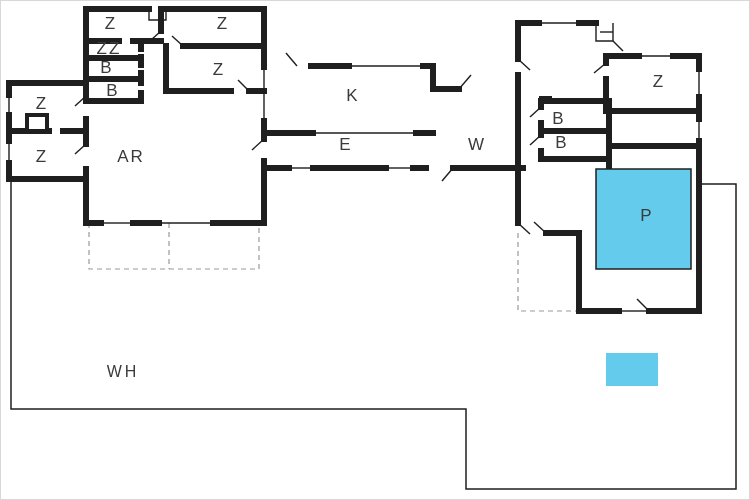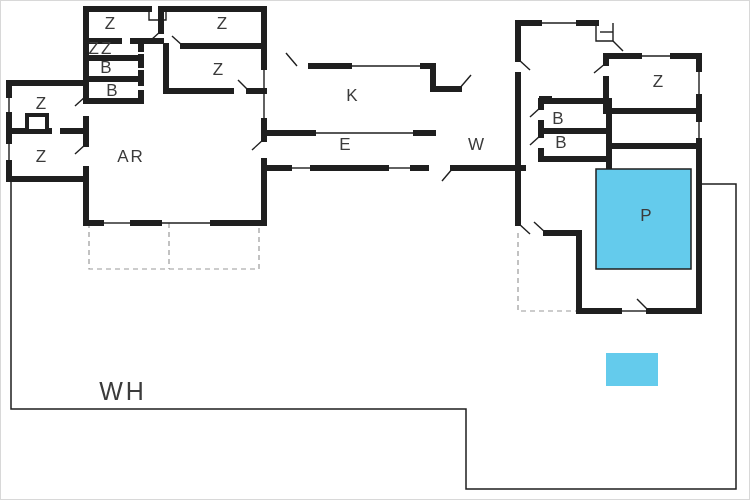--- a/index.html
+++ b/index.html
@@ -15,21 +15,21 @@
   #plan-svg{position:absolute;left:0;top:0;}
   .room-label{
     position:absolute;
     transform:translate(-50%,-50%);
     font-size:17px;
     letter-spacing:2px;
     color:#3b3b3b;
     white-space:nowrap;
     user-select:none;
   }
-  .room-label.lg{font-size:25px;letter-spacing:3px;margin-top:19px;}
+  .room-label.lg{font-size:16px;letter-spacing:3px;}
 </style>
 </head>
 <body>
 
 <div id="canvas">
 
   <svg id="plan-svg" width="750" height="500" viewBox="0 0 750 500">
 
     <g fill="none" stroke="#1f1f1f" stroke-width="1.5">
       <path d="M10,178 L10,408 L465,408 L465,488 L735,488 L735,183 L700,183"></path>
@@ -126,21 +126,21 @@
       <path d="M517,222 L529,233"></path>
       <path d="M545,232 L533,221"></path>
       <path d="M648,310 L636,298"></path>
       <path d="M85,95 L74,105"></path>
       <path d="M85,143 L74,153"></path>
     </g>
   </svg>
 
   <div class="room-label" style="left:110px;top:23px">Z</div>
   <div class="room-label" style="left:222px;top:23px">Z</div>
-  <div class="room-label" style="left:100px;top:48px">ZZ</div>
+  <div class="room-label" style="left:108px;top:48px">ZZ</div>
   <div class="room-label" style="left:106px;top:67px">B</div>
   <div class="room-label" style="left:112px;top:90px">B</div>
   <div class="room-label" style="left:218px;top:69px">Z</div>
   <div class="room-label" style="left:41px;top:103px">Z</div>
   <div class="room-label" style="left:41px;top:156px">Z</div>
   <div class="room-label" style="left:130px;top:156px">AR</div>
   <div class="room-label" style="left:352px;top:95px">K</div>
   <div class="room-label" style="left:345px;top:144px">E</div>
   <div class="room-label" style="left:476px;top:144px">W</div>
   <div class="room-label" style="left:658px;top:81px">Z</div>

